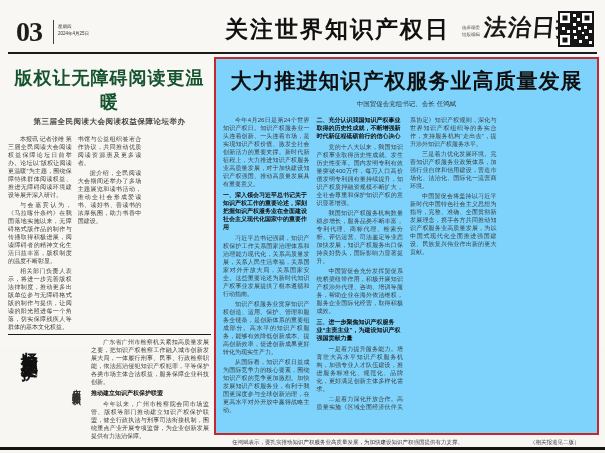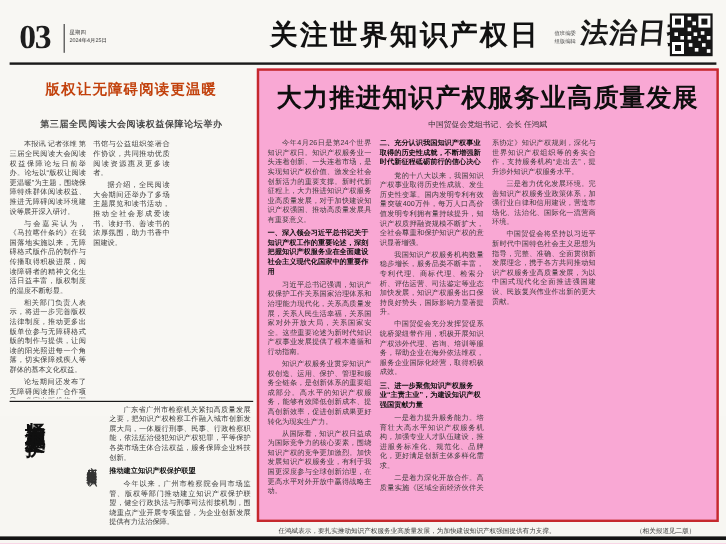--- a/index.html
+++ b/index.html
@@ -19,43 +19,43 @@
                font-size:4.5px; line-height:7px; color:#555; }
   .masthead { position:absolute; left:484px; top:12px; font-family:"Liberation Serif", serif;
               font-weight:900; font-size:23px; letter-spacing:1px; color:#181818;
               transform:skewX(-5deg); white-space:nowrap; }
   .qr { position:absolute; left:558px; top:11px; width:36px; height:36px; }
   .header-rule { position:absolute; left:8px; top:52px; width:589px; height:2px; background:#1a1a1a; }
 
   
   .left-article { position:absolute; left:8px; top:60px; width:203px; height:272px; overflow:hidden; }
   .la-title { text-align:center; font-family:"Liberation Serif", serif; font-weight:bold;
-              font-size:12px; letter-spacing:1px; color:#c2410c; margin-top:6px; }
+              font-size:18px; letter-spacing:1px; color:#14532d; margin-top:6px; }
   .la-sub { text-align:center; font-weight:bold; font-size:7.5px; color:#4a4a4a;
-            margin-top:16px; letter-spacing:0.5px; }
+            margin-top:3px; letter-spacing:0.5px; }
   .la-body { margin-top:8px; height:226px; column-count:3; column-gap:6px; column-fill:auto;
              overflow:hidden; font-size:6px; line-height:8px; text-align:justify; color:#3c3c3c; }
   .para { text-indent:2em; margin-bottom:2px; }
   .subhead { font-weight:bold; color:#111; margin:3px 0; text-align:center; }
   .left-divider { position:absolute; left:8px; top:334px; width:203px; height:1px; background:#1a1a1a; }
 
   
   .bl-wrap { position:absolute; left:8px; top:338px; width:203px; height:110px; overflow:hidden; display:flex; }
   .bl-vtitle { writing-mode:vertical-rl; text-orientation:upright; font-family:"Liberation Serif", serif;
                font-weight:bold; font-size:17px; letter-spacing:2px; color:#101010;
                margin-left:10px; height:112px; overflow:hidden; }
   .bl-vsub { writing-mode:vertical-rl; text-orientation:upright; font-size:8.5px; font-weight:bold;
              color:#333; margin-left:30px; margin-top:44px; height:66px; overflow:hidden; letter-spacing:1px; }
   .bl-body { flex:1; margin-left:8px; margin-right:2px; font-size:6px; line-height:8px;
              text-align:justify; color:#3c3c3c; overflow:hidden; }
   .bl-body .subhead { text-align:left; }
 
   
   .main-box { position:absolute; left:214px; top:57px; width:385px; height:378px;
-              border:2px solid #c5292d; background:#f9a8d4; padding:8px 7px 6px 7px; overflow:hidden; }
+              border:2px solid #c5292d; background:#7dd3fc; padding:8px 7px 6px 7px; overflow:hidden; }
   .mb-title { text-align:center; font-weight:bold; font-size:21px; letter-spacing:1px;
               color:#0e0e0e; white-space:nowrap; }
   .mb-byline { text-align:center; font-size:6.5px; color:#333; margin-top:5px; }
   .mb-body { margin-top:7px; height:300px; column-count:4; column-gap:7px; column-fill:auto;
              overflow:hidden; font-size:6px; line-height:8px; text-align:justify; color:#3c3c3c; }
   .mb-body .subhead { text-align:left; }
 
   
   .bottom-note { position:absolute; left:232px; top:439px; width:290px; height:8px; overflow:hidden;
                  font-size:5.5px; color:#3a3a3a; white-space:nowrap; }

